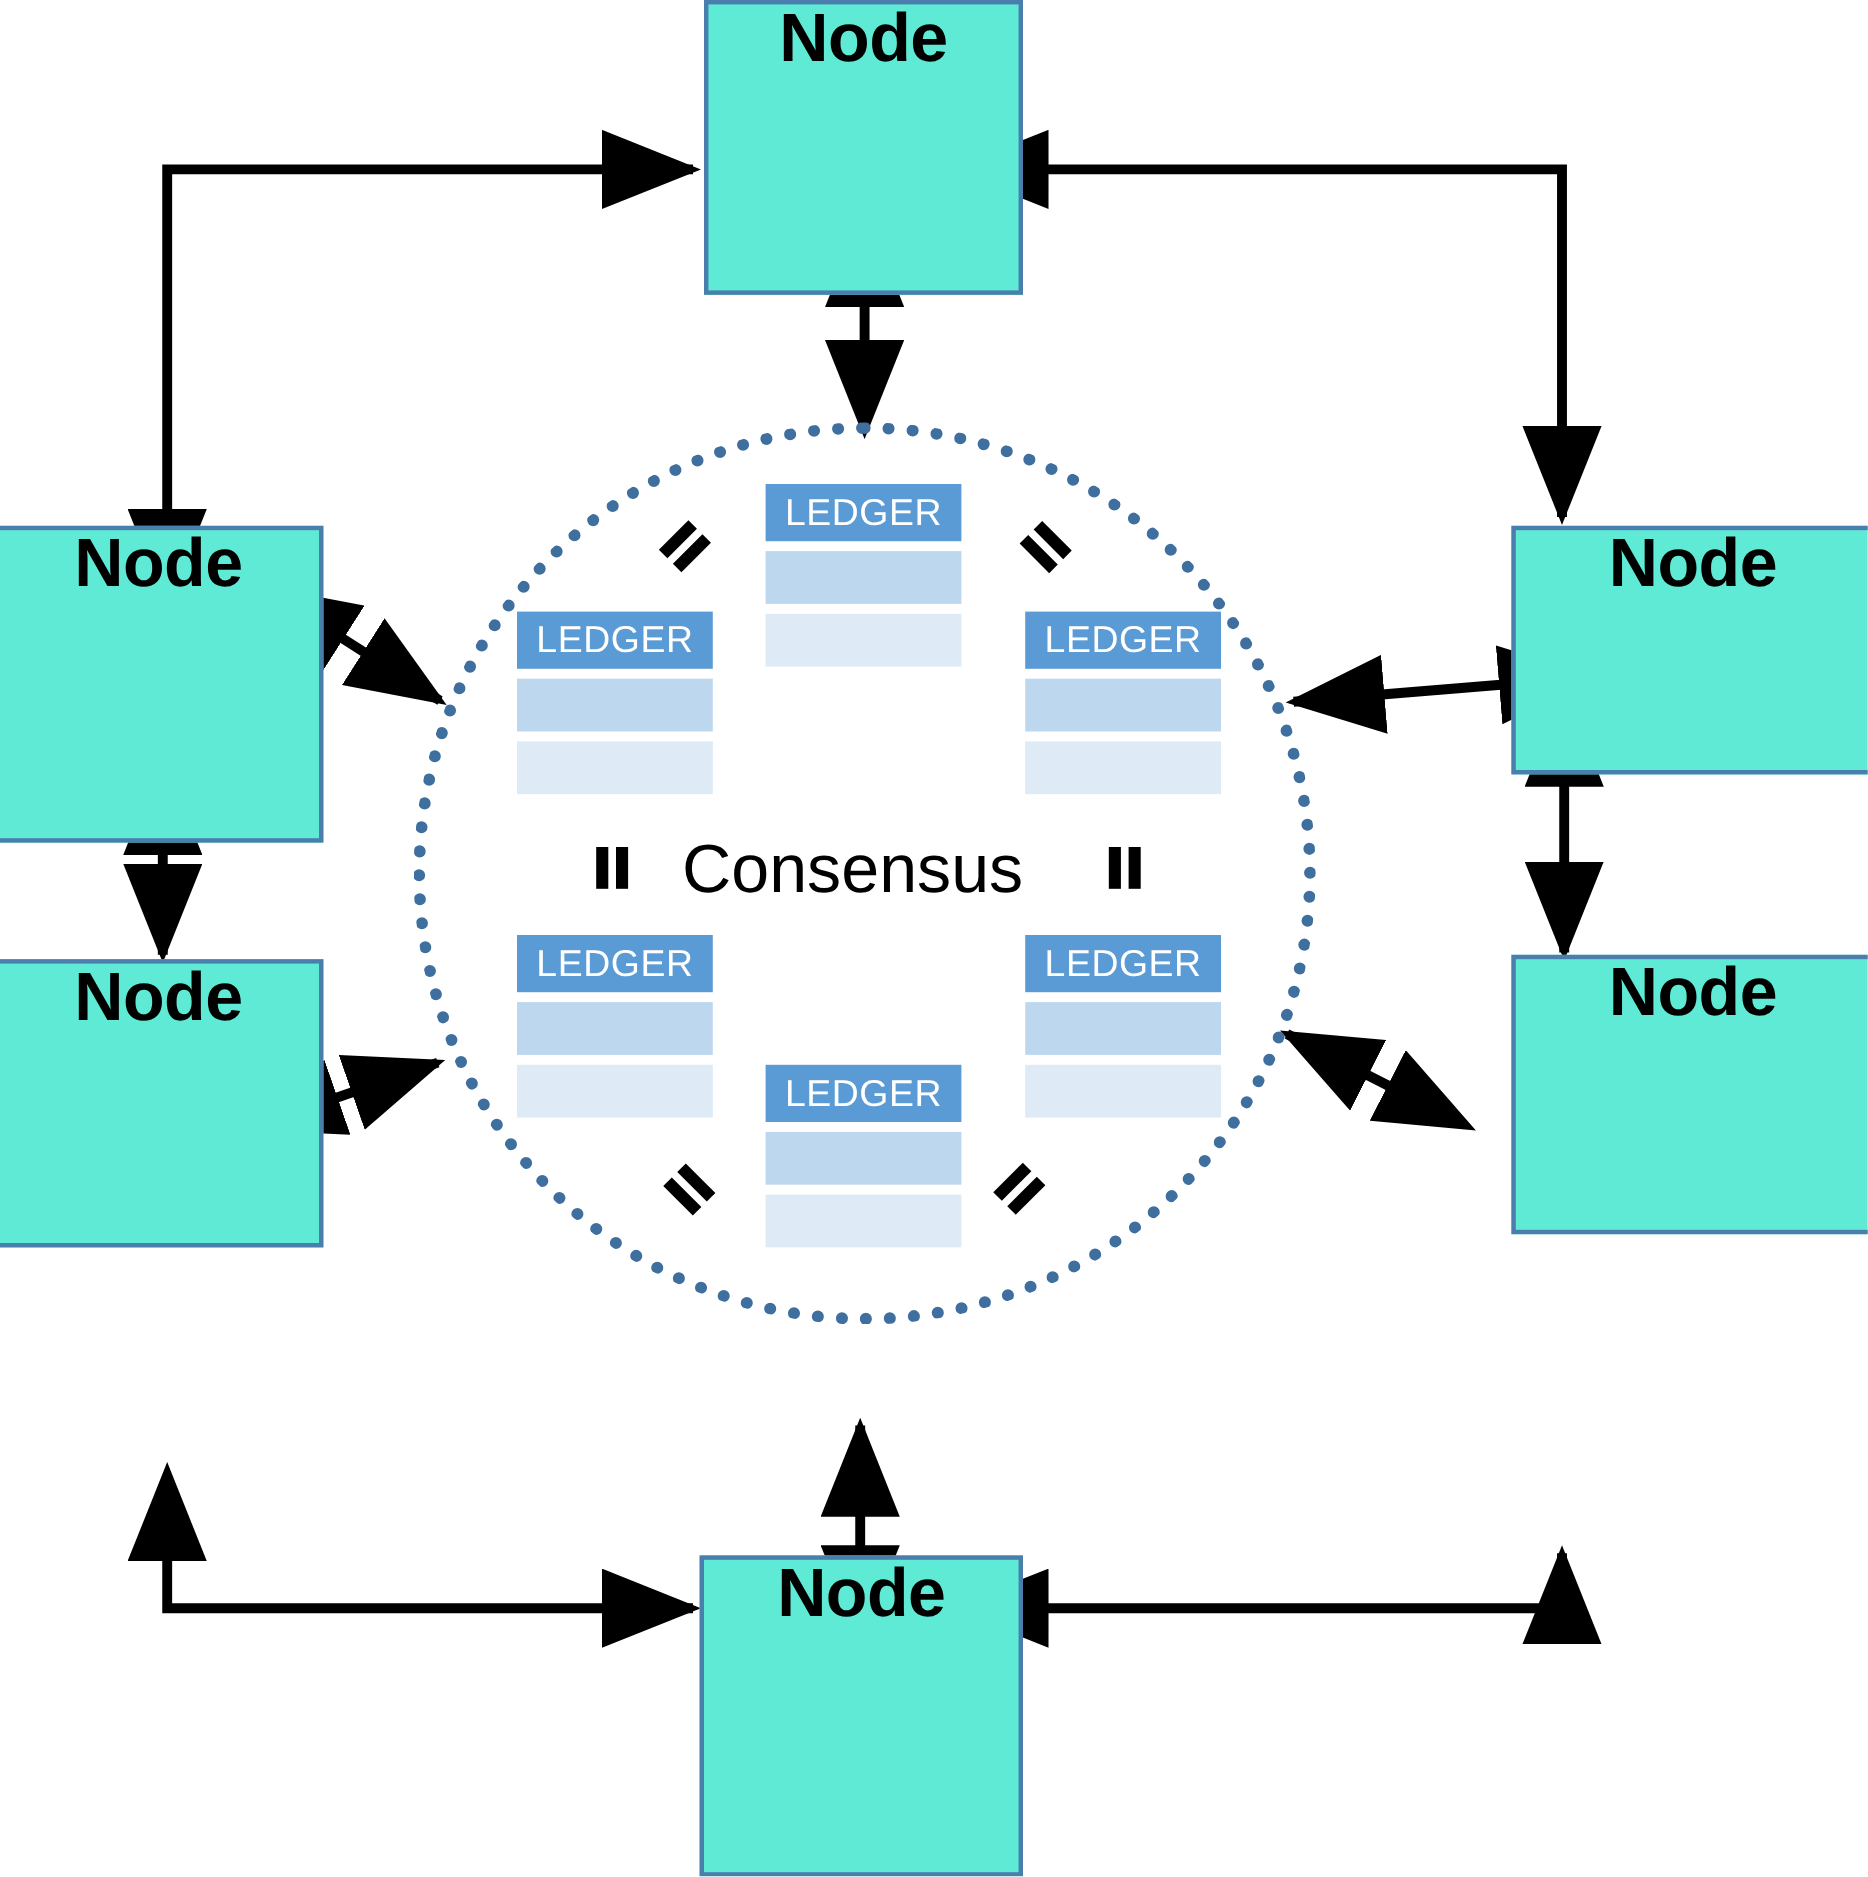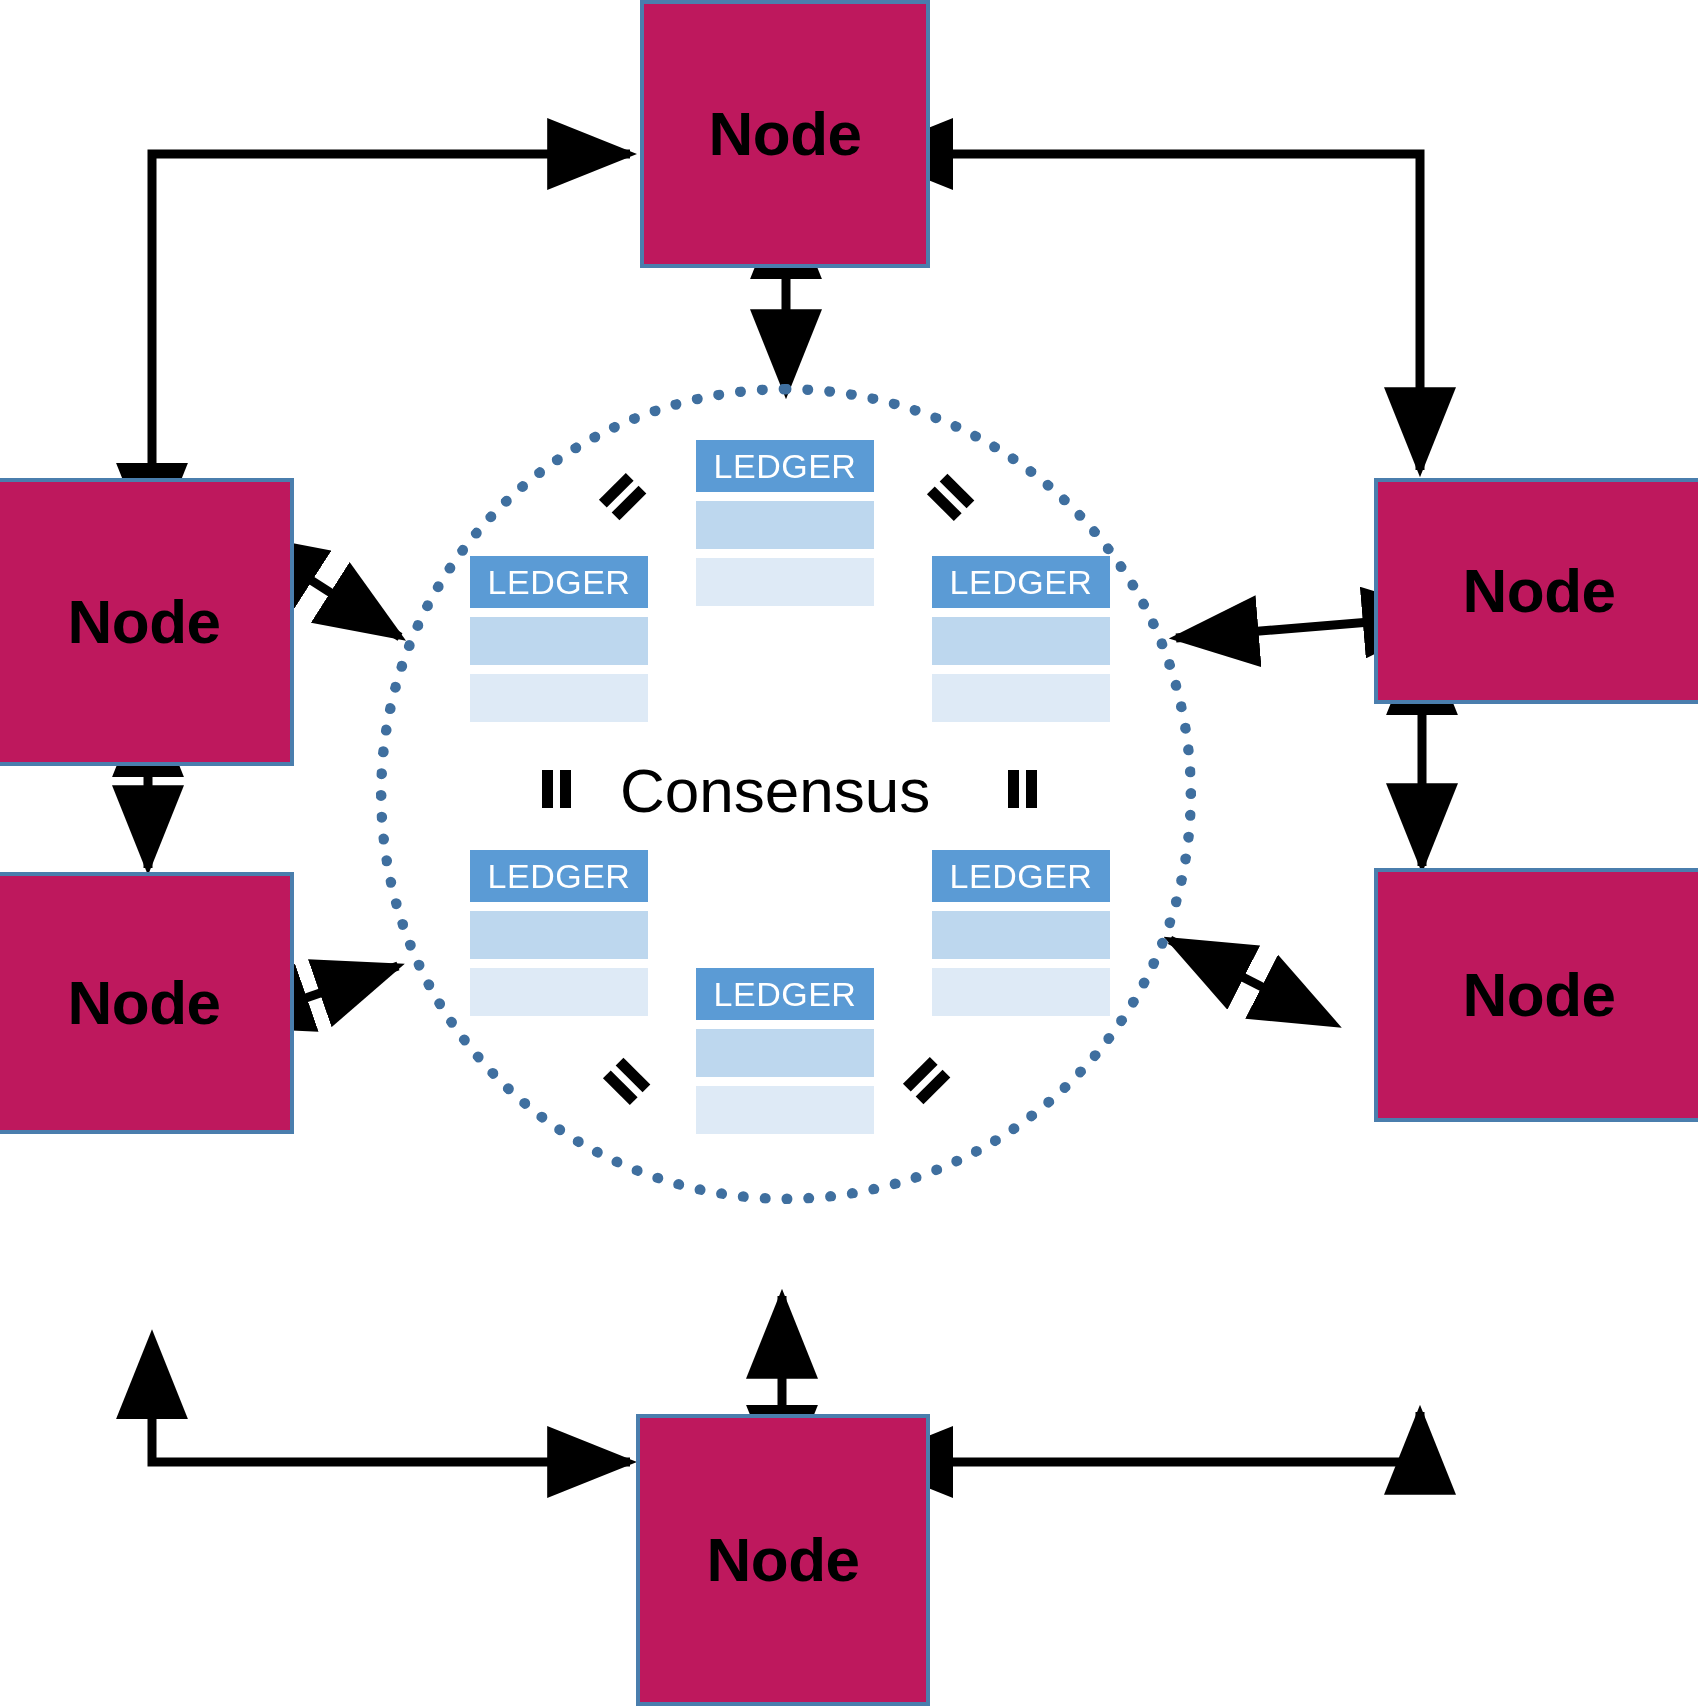--- a/index.html
+++ b/index.html
@@ -15,25 +15,25 @@
     position: relative;
     width: 1698px;
     height: 1706px;
     background: #ffffff;
     overflow: hidden;
   }
 
   
   .node-box {
     position: absolute;
-    background: #be185d;
+    background: #5eead4;
     border: 4px solid #4a7ead;
     box-sizing: border-box;
     display: flex;
-    align-items: center;
+    align-items: flex-start;
     justify-content: center;
   }
   .node-label {
     font-family: "Liberation Sans", sans-serif;
     font-weight: bold;
     font-size: 62px;
     color: #000000;
     letter-spacing: -0.5px;
     line-height: 1;
   }

